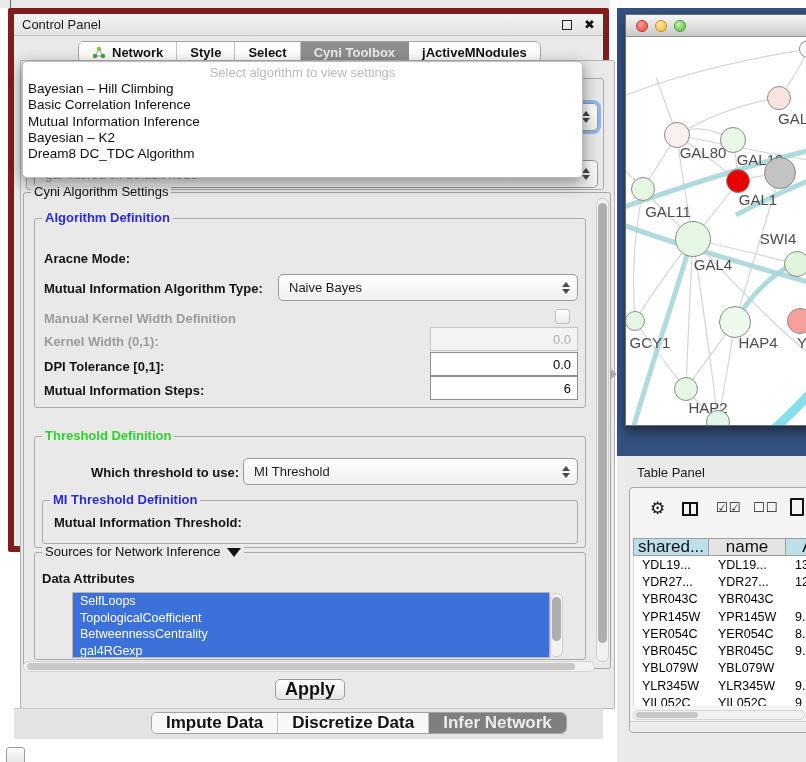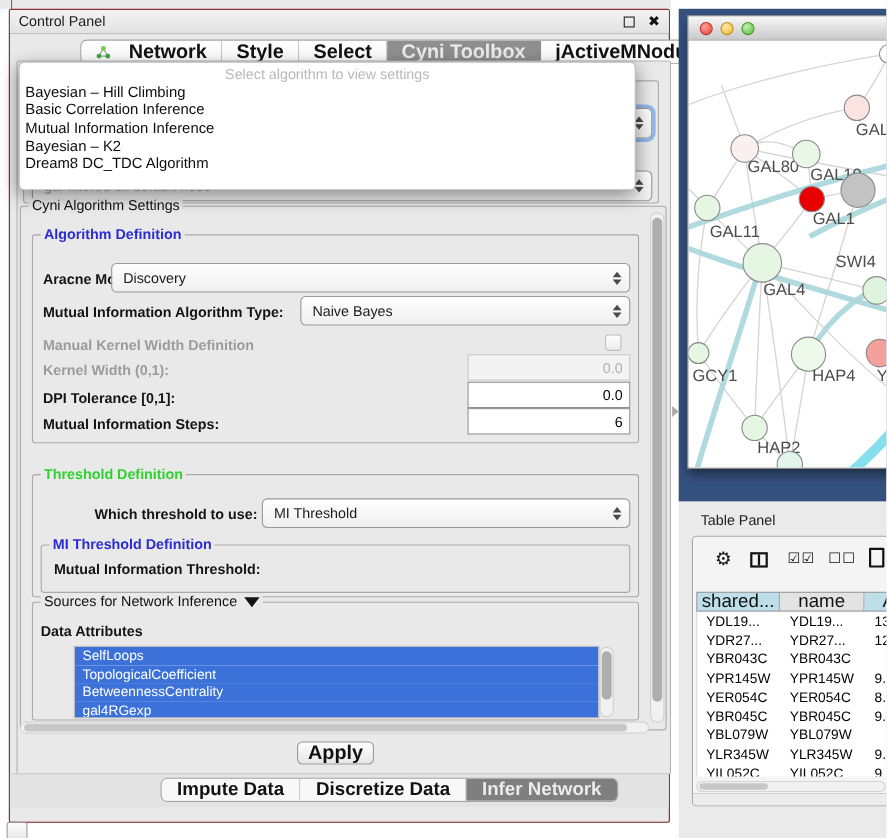--- a/index.html
+++ b/index.html
@@ -4,33 +4,33 @@
 <style>
   * { margin:0; padding:0; box-sizing:border-box; }
   body { font-family:"Liberation Sans","DejaVu Sans",sans-serif; background:#fff; }
   .screen { position:relative; width:806px; height:762px; background:#ffffff; overflow:hidden; }
 
   
   .top-strip { position:absolute; left:0; top:0; width:610px; height:8px; background:#e9e9e9; }
   .top-tick  { position:absolute; left:10px; top:0; width:1px; height:8px; background:#6b6b6b; }
 
   
-  .cp { position:absolute; left:8px; top:8px; width:601px; height:740px;
-        background:#e9e9e9; border:1px solid #7f1d1d; border-radius:2px; }
+  .cp { position:absolute; left:8px; top:8px; width:601px; height:544px;
+        background:#e9e9e9; border:6px solid #7f1d1d; border-radius:2px; }
   .cp-titlebar { position:absolute; left:0; top:0; width:100%; height:22px;
         background:linear-gradient(#f3f3f3,#e2e2e2); border-bottom:1px solid #c2c2c2;
         display:flex; align-items:center; padding:0 8px; font-size:13px; color:#1b1b1b; }
   .cp-title { flex:1; }
   .float-btn { width:10px; height:10px; border:1.5px solid #222; margin-right:12px; cursor:pointer; }
   .close-btn { font-size:13px; font-weight:bold; color:#111; cursor:pointer; line-height:10px; }
 
   
   .tabstrip { position:absolute; left:64px; top:27px; display:flex; height:22px;
         border:1px solid #a3a3a3; border-radius:6px; overflow:hidden; background:#fdfdfd; }
-  .tab { display:flex; align-items:center; gap:17px; padding:0 13px; font-size:18px; font-weight:bold;
+  .tab { display:flex; align-items:center; gap:7px; padding:0 13px; font-size:13px; font-weight:bold;
         color:#111; background:#fdfdfd; border-right:1px solid #c3c3c3; cursor:pointer; white-space:nowrap; }
   .tab:last-child { border-right:none; }
   .tab.sel { background:#8f8f8f; color:#ececec; border-color:#8f8f8f; }
   .tab svg { display:block; }
 
   
   .cp-pane { position:absolute; left:6px; top:46px; width:595px; height:649px;
         border:1px solid #b3b3b3; border-radius:2px; background:#e9e9e9; }
 
   
@@ -203,27 +203,20 @@
         </span>
     </div>
 
     <div class="gbox" style="left:9px; top:178px; width:588px; height:477px;"></div>
     <span class="gtitle black" style="left:17px; top:171px;">Cyni Algorithm Settings</span>
 
     <div class="gbox" style="left:20px; top:204px; width:552px; height:190px;"></div>
     <span class="gtitle blue" style="left:28px; top:197px;">Algorithm Definition</span>
 
     <span class="flabel" style="left:30px; top:237px;">Aracne Mode:</span>
-    <div class="combo" style="left:92px; top:230px; width:472px; height:27px;">
-      <span>Discovery</span>
-      <span class="arrows">
-          <i class="up"></i>
-          <i class="dn"></i>
-        </span>
-    </div>
 
     <span class="flabel" style="left:30px; top:267px;">Mutual Information Algorithm Type:</span>
     <div class="combo" style="left:264px; top:260px; width:300px; height:27px;">
       <span>Naive Bayes</span>
       <span class="arrows">
           <i class="up"></i>
           <i class="dn"></i>
         </span>
     </div>
 

